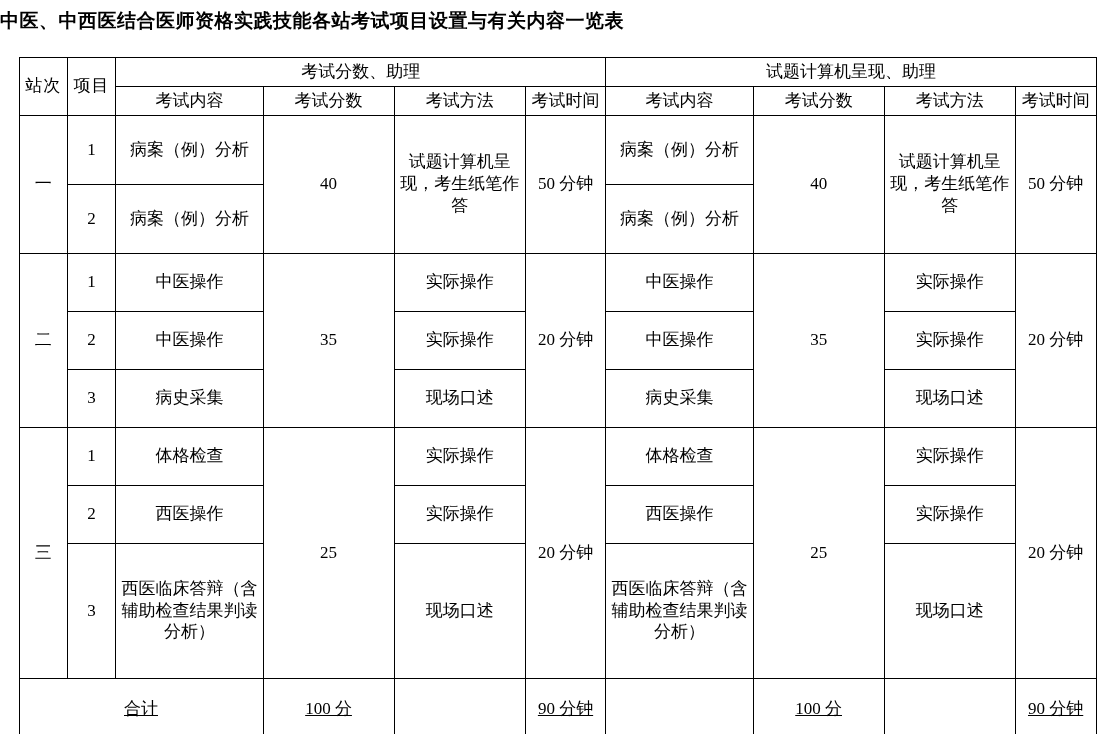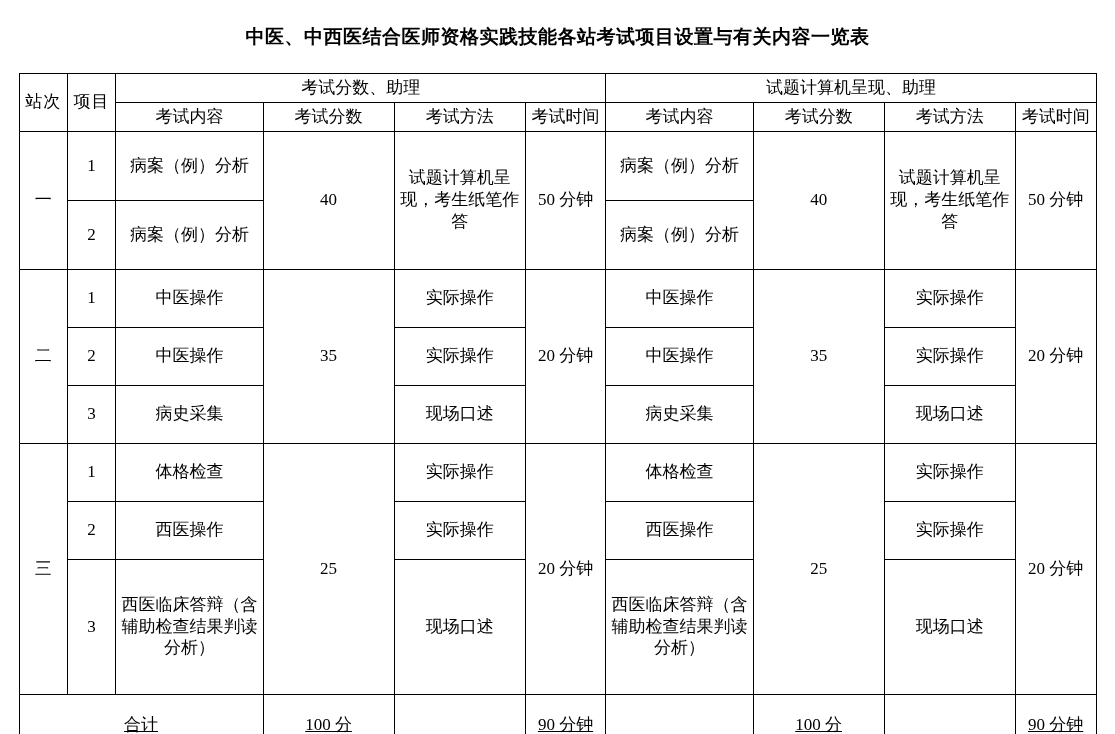--- a/index.html
+++ b/index.html
@@ -14,28 +14,27 @@
     color: #000000;
     overflow: hidden;
   }
   .page {
     width: 1115px;
     height: 734px;
     position: relative;
     box-sizing: border-box;
   }
   .doc-title {
-    text-align: center;
+    text-align: left;
     font-size: 19px;
     font-weight: bold;
     letter-spacing: 0.5px;
     padding-top: 8px;
     padding-bottom: 8px;
     font-family: "Liberation Sans", "DejaVu Sans", sans-serif;
-    margin-top: 16px;
   }
   table.main {
     border-collapse: collapse;
     table-layout: fixed;
     margin: 15px auto;
     width: 1078px;
   }
   table.main td {
     border: 1px solid #000000;
     text-align: center;

